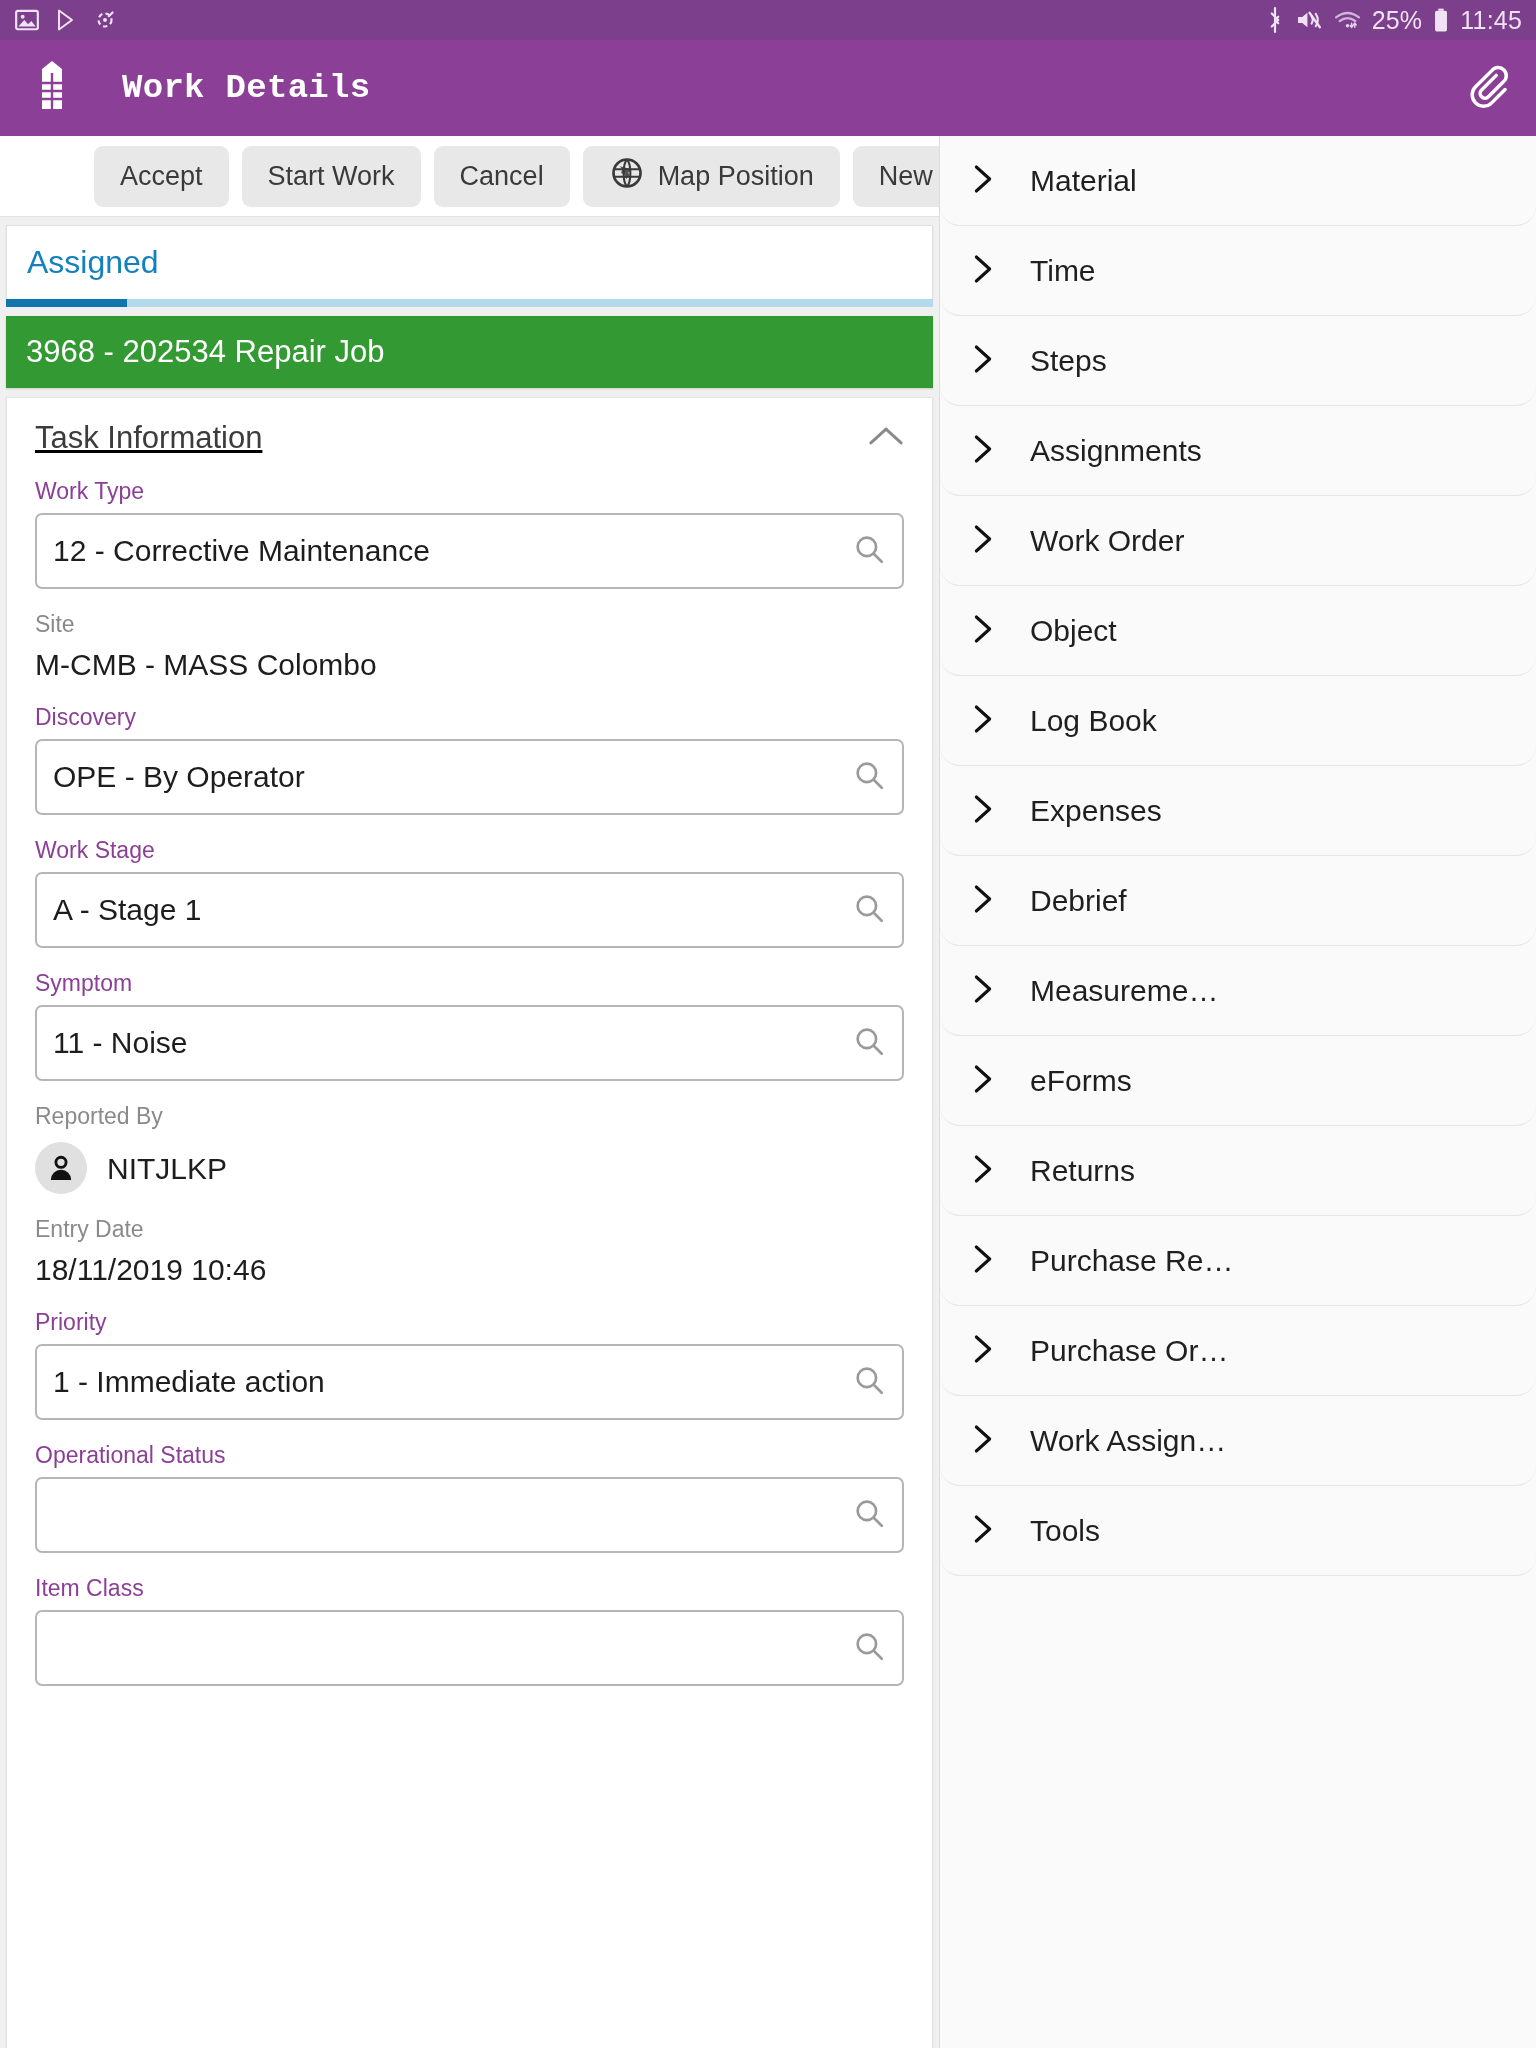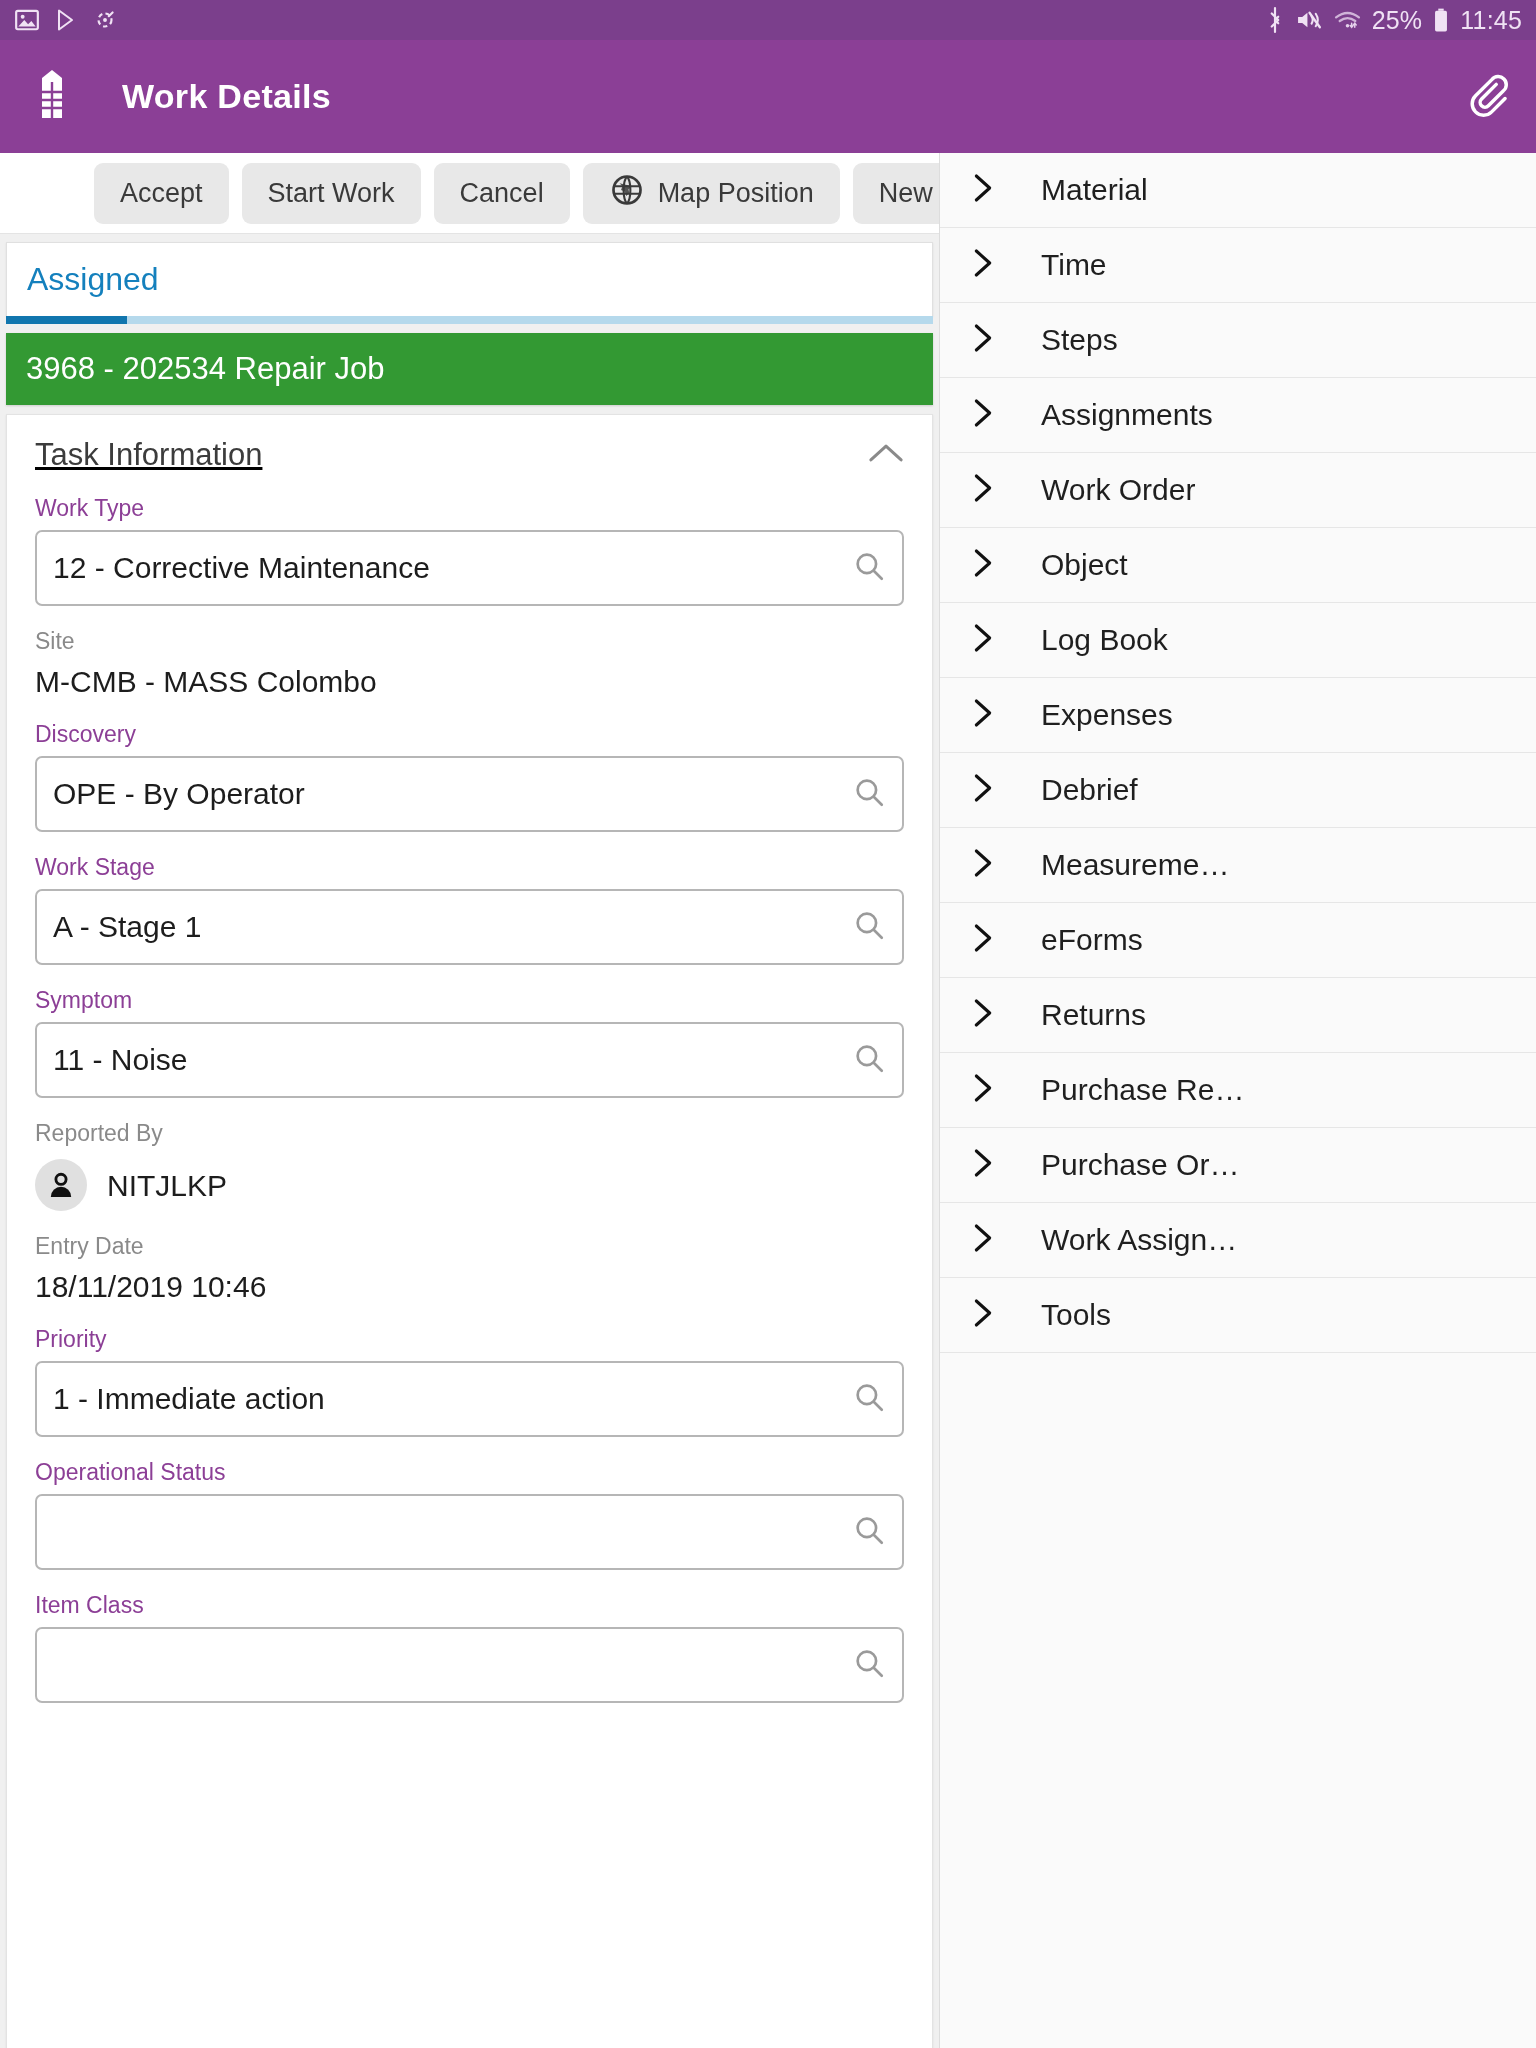--- a/index.html
+++ b/index.html
@@ -20,25 +20,26 @@
     padding: 0 14px;
     color: #f2e6f5;
   }
   .sb-left { display: flex; align-items: center; gap: 14px; }
   .sb-right { margin-left: auto; display: flex; align-items: center; gap: 11px; }
   .sb-text { font-size: 25px; letter-spacing: .2px; color: #f0e2f4; }
   .sb-icon { display: inline-flex; align-items: center; justify-content: center; }
 
   
   .appbar {
-    height: 113px;
+    height: 96px;
     background: #8b3f96;
     display: flex;
     align-items: center;
     padding: 0 26px;
+    font-family: Liberation Mono, monospace;
   }
   .appbar-title {
     color: #ffffff;
     font-size: 34px;
     font-weight: bold;
     margin-left: 44px;
     letter-spacing: .3px;
   }
   .appbar-spacer { flex: 1; }
 
@@ -167,29 +168,30 @@
   .f-person { display: flex; align-items: center; gap: 20px; padding-top: 4px; }
   .avatar {
     width: 52px; height: 52px; border-radius: 50%;
     background: #e0e0e0;
     display: flex; align-items: center; justify-content: center;
   }
   .search-ic { color: #9a9a9a; flex: none; }
 
   
   .side-item {
-    height: 75px;
-    display: flex;
-    align-items: center;
-    gap: 45px;
+    height: 90px;
+    display: flex;
+    align-items: center;
+    gap: 34px;
     padding-left: 30px;
     padding-right: 16px;
     border-bottom: 1px solid #e6e6e6;
     background: #fafafa;
     cursor: pointer;
+    border-radius: 20px;
   }
   .side-label {
     font-size: 30px;
     color: #1f1f1f;
     white-space: nowrap;
     overflow: hidden;
   }
   .chev-r { flex: none; color: #111111; }
 </style>
 </head>

